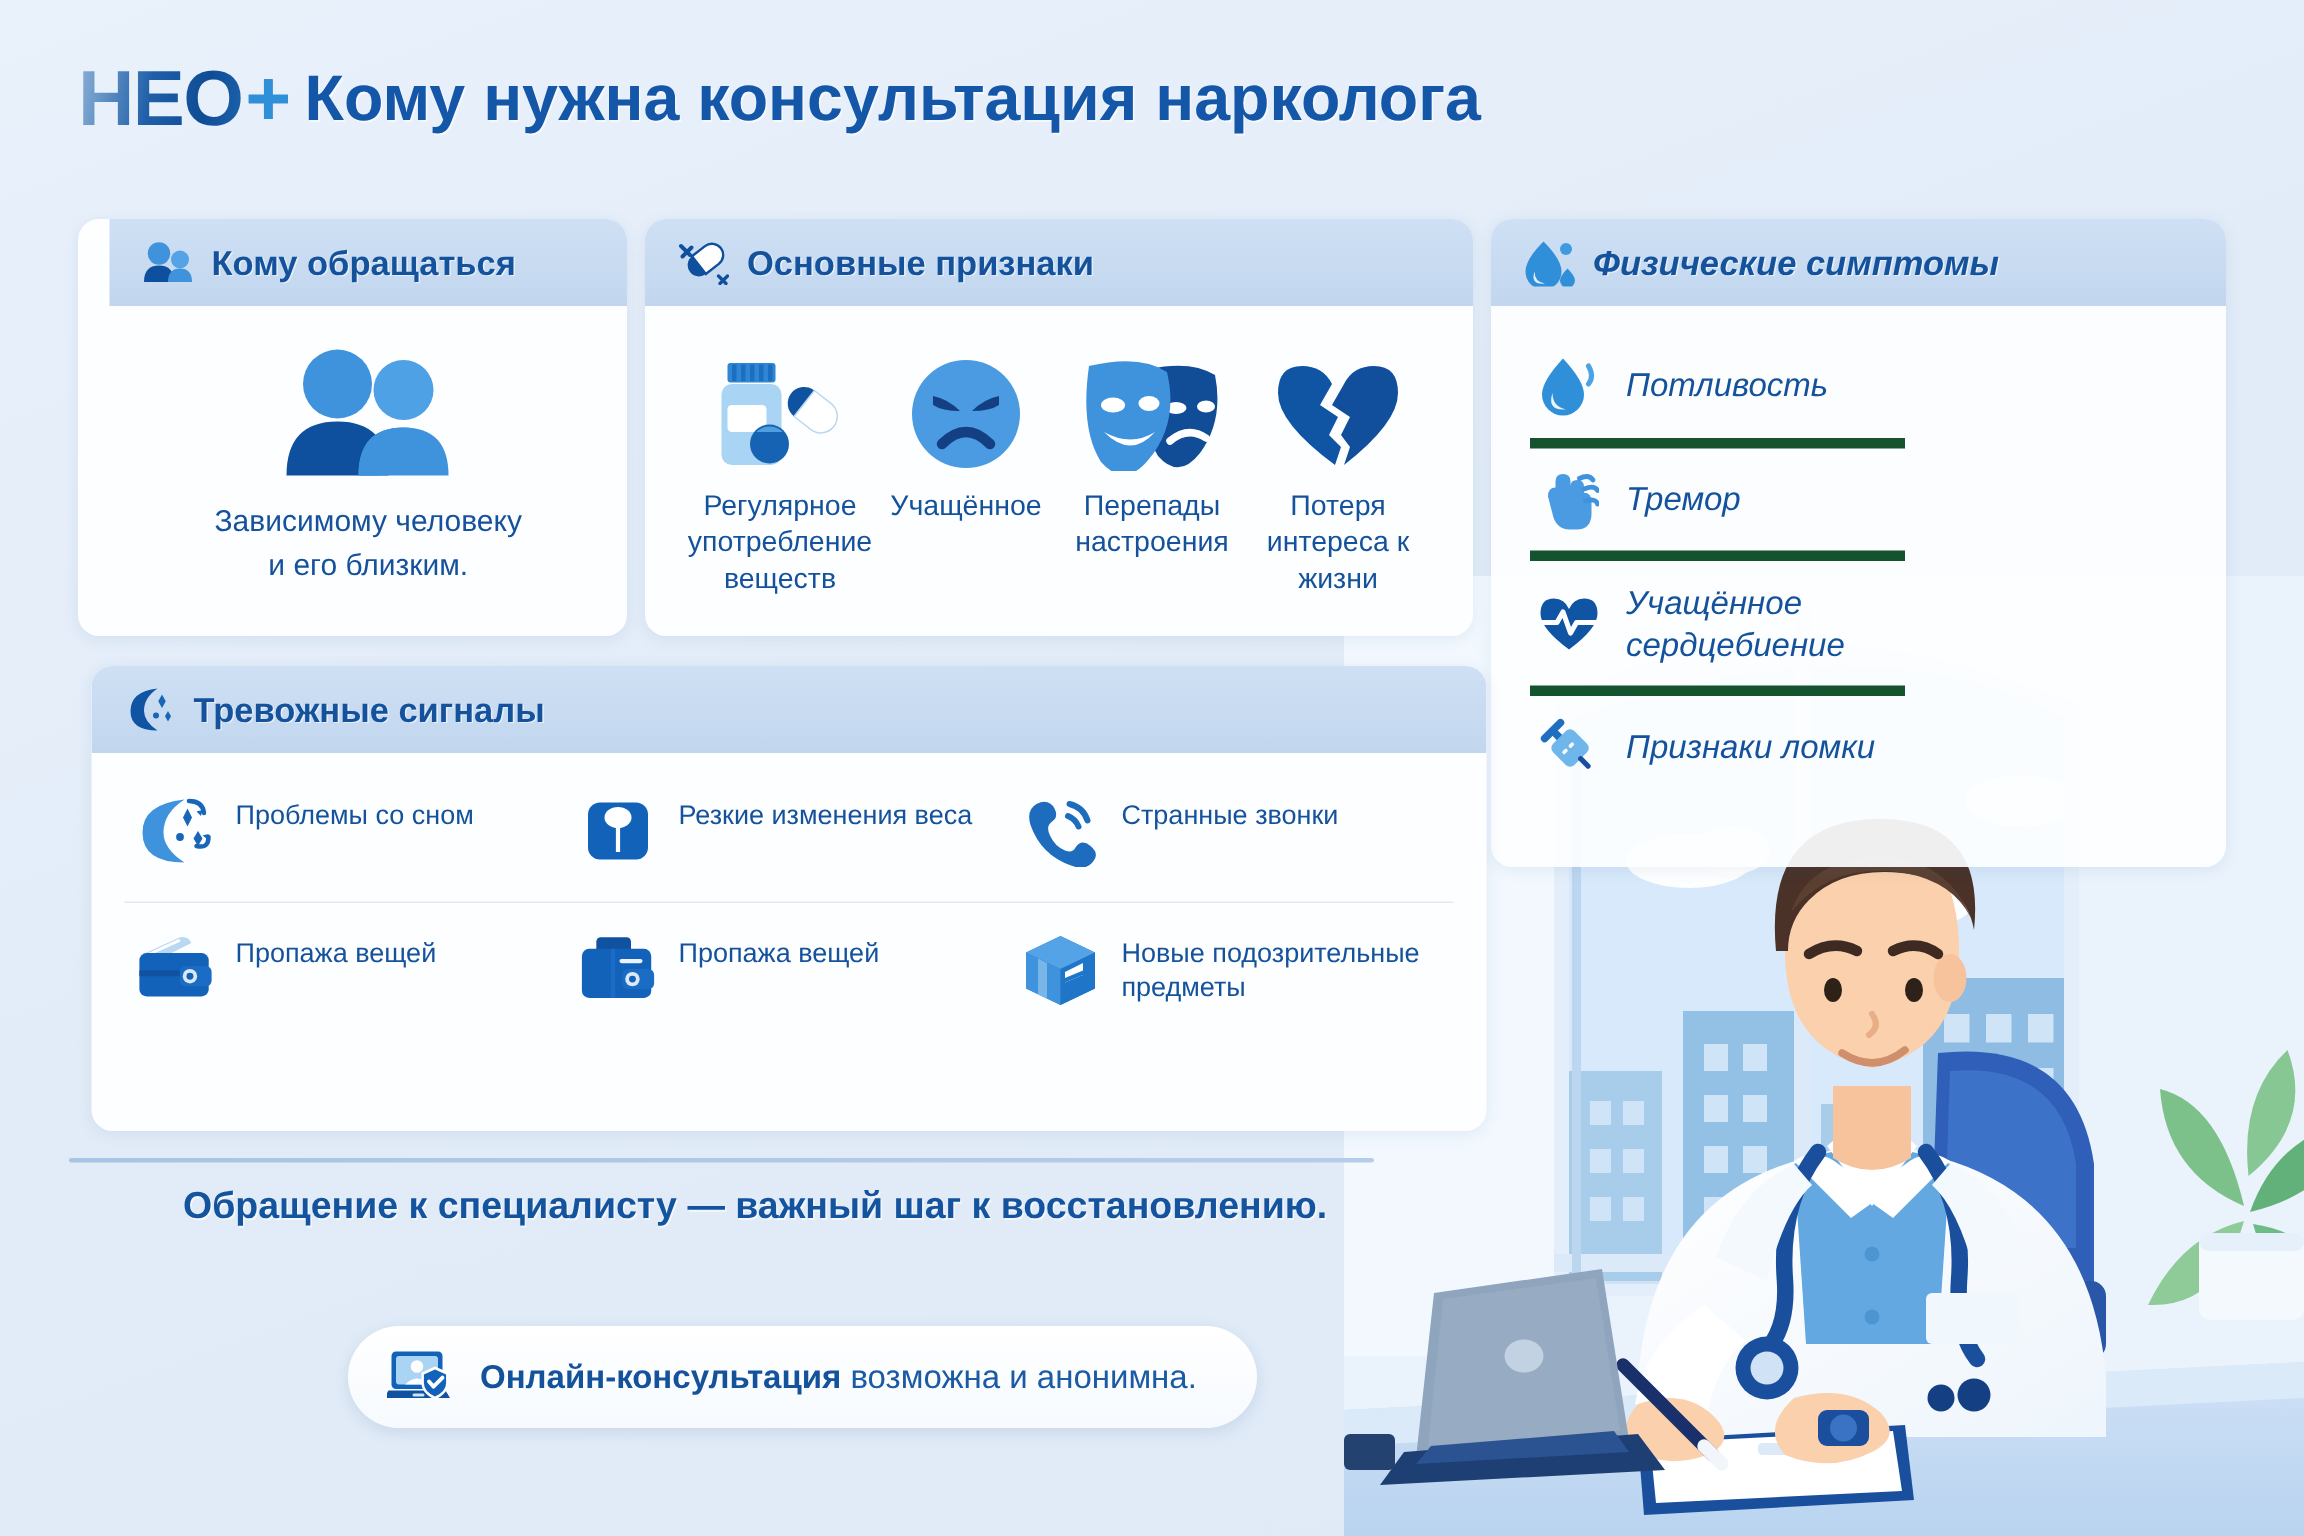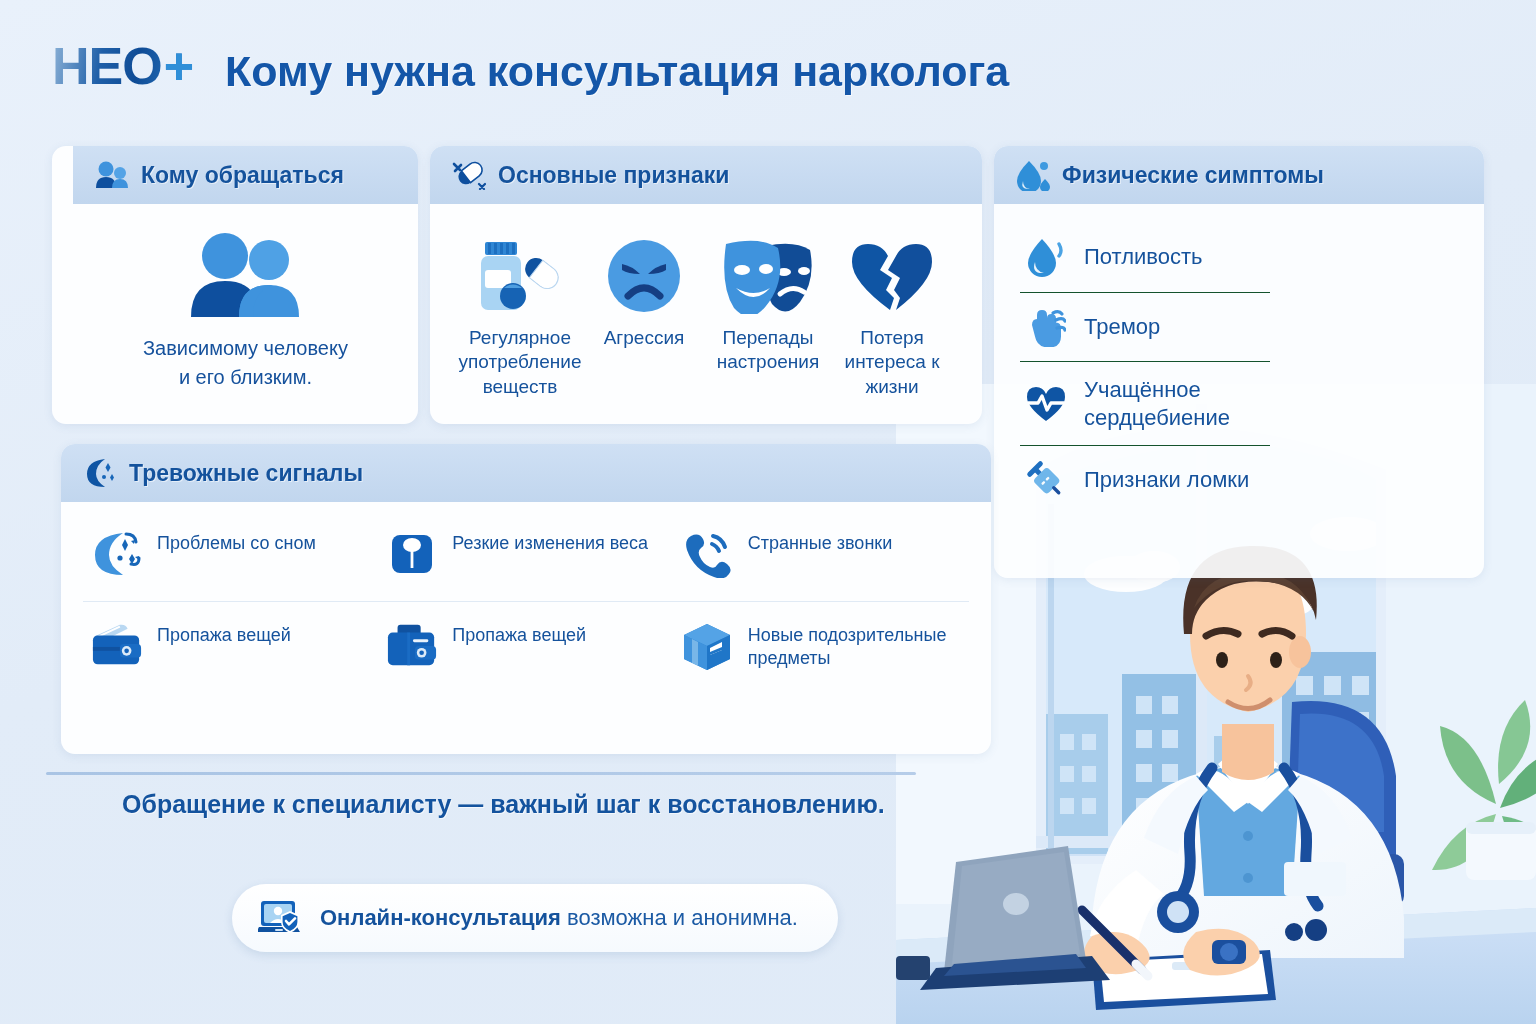--- a/index.html
+++ b/index.html
@@ -15,58 +15,58 @@
   #stage {
     position:absolute; inset:0;
     background:linear-gradient(160deg,#e9f1fb 0%,#e2ecf8 45%,#dfeaf7 100%);
     overflow:hidden;
   }
 
   
   .illus { position:absolute; right:0; bottom:0; width:640px; height:640px; overflow:hidden; }
 
   
-  .header { position:absolute; left:52px; top:36px; display:flex; align-items:flex-end; gap:32px; }
+  .header { position:absolute; left:52px; top:36px; display:flex; align-items:center; gap:10px; }
   .logo { font-size:52px; font-weight:bold; letter-spacing:-1px;
           background:linear-gradient(100deg,#8fb4d8 0%,#1f5fa8 35%,#0f4c96 60%,#2f7fc8 100%);
           -webkit-background-clip:text; background-clip:text; color:transparent;
           display:flex; align-items:center; }
   .logo .plus { color:#2f8fd8; -webkit-text-fill-color:#2f8fd8; font-size:52px; margin-left:2px; }
   .title { font-size:43px; font-weight:bold; color:#1456a8; white-space:nowrap;
            text-shadow:1px 1px 0 rgba(255,255,255,.6); }
 
   
   .card { position:absolute; background:#fdfeff; border-radius:14px;
           box-shadow:0 2px 10px rgba(70,110,160,.10); overflow:hidden; }
   .card-head { background:linear-gradient(180deg,#cfe0f4 0%,#c1d6ee 100%);
                display:flex; align-items:center; gap:12px; padding:0 22px; height:58px; }
   .card-head .ht { font-size:23px; font-weight:bold; color:#14529c;
                    text-shadow:1px 1px 0 rgba(255,255,255,.55); white-space:nowrap; }
   .card-body { padding:18px 22px; }
 
   
   #card-who    { left:52px;  top:146px; width:366px; height:278px;padding-left:21px; }
   #card-signs  { left:430px; top:146px; width:552px; height:278px; }
-  #card-phys   { left:994px; top:146px; width:490px; height:432px; background:rgba(253,254,255,.93); }
+  #card-phys   { left:994px; top:146px; width:490px; height:432px; background:rgba(253,254,255,.93);font-style:italic; }
   #card-alarm  { left:61px;  top:444px; width:930px; height:310px; }
 
   
   .who-wrap { display:flex; flex-direction:column; align-items:center; padding-top:10px; }
   .who-text { margin-top:16px; font-size:20px; color:#15519c; text-align:center; line-height:1.45; }
 
   
   .signs-grid { display:flex; justify-content:space-between; padding:14px 6px 0 6px; }
   .sign { width:124px; display:flex; flex-direction:column; align-items:center; }
   .sign .ic { height:78px; display:flex; align-items:flex-end; justify-content:center; }
   .sign .lb { margin-top:12px; font-size:19px; color:#15529c; text-align:center; line-height:1.28; }
 
   
   .phys-list { padding:6px 0 0 0; }
   .phys-row { display:flex; align-items:center; gap:16px; padding:14px 4px;
-              border-bottom:1px solid #14532d; }
+              border-bottom:7px solid #14532d; }
   .phys-row:last-child { border-bottom:none; }
   .phys-row .ic { width:44px; min-width:44px; display:flex; justify-content:center; }
   .phys-row .lb { font-size:22px; color:#15529c; line-height:1.25; }
   #card-phys .card-body { padding:12px 26px; }
   #card-phys .phys-row { max-width:250px; }
 
   
   .alarm-grid { display:grid; grid-template-columns:1fr 1fr 1fr; }
   .alarm-cell { display:flex; align-items:flex-start; gap:14px; padding:18px 10px 16px 8px;
                 min-height:92px; }
@@ -334,21 +334,21 @@
 
         <div class="sign">
           <span class="ic">
             <svg width="76" height="76" viewBox="0 0 76 76">
               <circle cx="38" cy="38" r="36" fill="#4a9be2"></circle>
               <path d="M16 26 q10 2 18 10 q-12 0 -18 -4Z" fill="#153f83"></path>
               <path d="M60 26 q-10 2 -18 10 q12 0 18 -4Z" fill="#153f83"></path>
               <path d="M22 58 q16 -16 32 0" stroke="#153f83" stroke-width="7" fill="none" stroke-linecap="round"></path>
             </svg>
           </span>
-          <span class="lb">Агрессия</span>
+          <span class="lb">Учащённое</span>
         </div>
 
         <div class="sign">
           <span class="ic">
             <svg width="104" height="76" viewBox="0 0 104 76">
               <path d="M50 8 q28 -6 44 4 q6 30 -10 52 q-14 18 -28 2 q-12 -20 -6 -58Z" fill="#114c96"></path>
               <g fill="#ffffff">
                 <ellipse cx="68" cy="34" rx="7" ry="4"></ellipse>
                   <ellipse cx="88" cy="33" rx="6" ry="4"></ellipse>
               </g>

